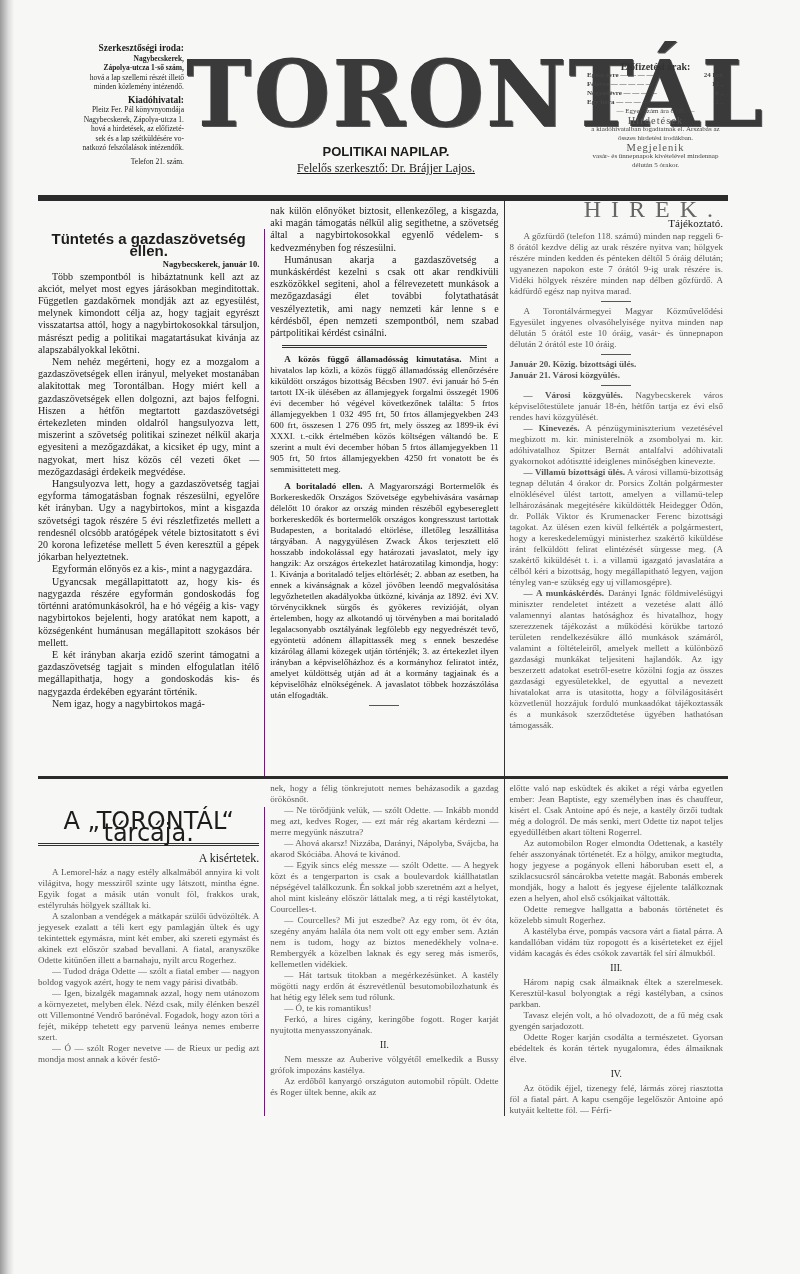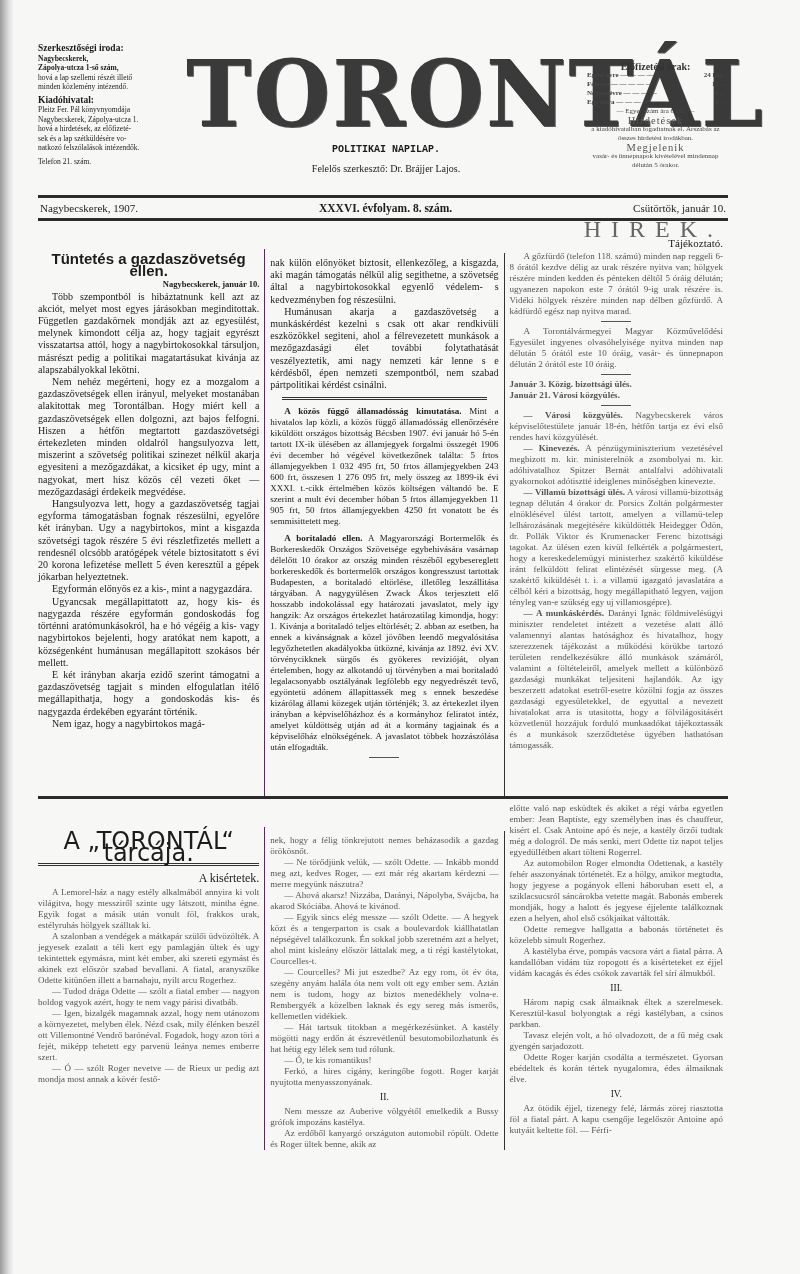--- a/index.html
+++ b/index.html
@@ -8,43 +8,43 @@
     background:#f7f7f5; color:#1c1c1c;
     font-family:"Liberation Serif","DejaVu Serif",serif;
     position:relative;
   }
   .edge-shadow { position:absolute; left:0; top:0; width:14px; height:1274px;
     background:linear-gradient(to right,#9a9a9a,#dcdcdc 60%,#f7f7f5); }
   .page { position:absolute; left:38px; top:40px; width:690px; }
 
   
   .mast { position:relative; height:155px; }
-  .mast-left { position:absolute; left:0; top:0; width:130px; text-align:left; font-size:7.5px; line-height:9.5px; }
+  .mast-left { position:absolute; left:16px; top:0; width:130px; text-align:right; font-size:7.5px; line-height:9.5px; }
   .mast-left .h { font-weight:bold; font-size:9.5px; margin-top:4px; }
   .mast-left .b { font-weight:bold; }
   .mast-center { position:absolute; left:148px; top:8px; width:400px; text-align:center; }
   .logo { font-family:"DejaVu Serif",serif; font-weight:bold; font-size:88px; letter-spacing:2px; line-height:90px;
     color:#3a3a3a; transform:scaleY(1.05); text-shadow:1px 1px 0 #555; }
-  .subtitle { font-family:Liberation Mono, monospace; font-weight:bold; font-size:10px; margin-top:6px; }
-  .editor { font-size:10px; margin-top:8px; }
+  .subtitle { font-family:Liberation Sans, sans-serif; font-weight:bold; font-size:13px; margin-top:6px; }
+  .editor { font-size:12px; margin-top:2px;text-decoration:underline; }
   .mast-right { position:absolute; left:545px; top:22px; width:145px; text-align:center; font-size:7px; line-height:9px; color:#444; }
   .mast-right .h { font-size:10px; font-weight:bold; color:#333; }
   .mast-right .h2 { font-size:10.5px; color:#555; letter-spacing:1px; }
   .price-row { display:flex; justify-content:space-between; padding:0 4px; font-weight:bold; }
 
   .rule-thick { height:3px; background:#2b2b2b; }
   .dateline { display:flex; justify-content:space-between; align-items:center; height:20px; font-size:11px; padding:0 2px; }
   .dateline .mid { font-weight:bold; font-size:11.5px; }
 
   
   .cols { display:flex; }
   .col { font-size:10px; line-height:12.2px; text-align:justify; padding:0 5px; }
   .col p { margin:0; text-indent:14px; }
   .c1 { width:223px; border-right:1px solid #701a75; padding-left:0;margin-top:28px; }
-  .c2 { width:230px; border-right:1px solid #333;margin-top:32px; }
+  .c2 { width:230px; border-right:1px solid #333; }
   .c3 { width:215px; }
   .art-title { font-family:"Liberation Sans",sans-serif; font-weight:bold; font-size:15px; text-align:center; margin:4px 0 1px; }
   .byline { text-align:right; font-size:8.5px; font-weight:bold; }
   .sep { width:90%; margin:6px auto; border-top:1px solid #333; border-bottom:1px solid #333; height:1px; }
   .short-sep { width:30px; margin:4px auto; border-top:1px solid #555; }
   .hirek { font-size:24px; letter-spacing:10px; text-align:right; color:#666; font-weight:normal; margin:2px 0; }
   .sub-h { font-weight:normal; text-align:right; font-size:11px; margin:2px 0; }
   .light { color:#555; font-size:9px; line-height:11px; }
   .b { font-weight:bold; }
 
@@ -100,25 +100,20 @@
         </div>
       <div>— Egyes szám ára 8 fill. —</div>
       <div class="h2">Hirdetések</div>
       <div>a kiadóhivatalban fogadtatnak el. Árszabás az összes hirdetési irodákban.</div>
       <div class="h2">Megjelenik</div>
       <div>vasár- és ünnepnapok kivételével mindennap délután 5 órakor.</div>
     </div>
   </div>
 
   <div class="rule-thick"></div>
-  <div class="dateline">
-    <span>Nagybecskerek, 1907.</span>
-    <span class="mid">XXXVI. évfolyam. 8. szám.</span>
-    <span>Csütörtök, január 10.</span>
-  </div>
   <div class="rule-thick"></div>
 
   <div class="cols" style="height:575px">
     <div class="col c1">
       <div class="art-title">Tüntetés a gazdaszövetség ellen.</div>
       <div class="byline">Nagybecskerek, január 10.</div>
       <p>Több szempontból is hibáztatnunk kell azt az akciót, melyet most egyes járásokban meginditottak. Független gazdakörnek mondják azt az egyesülést, melynek kimondott célja az, hogy tagjait egyrészt visszatartsa attól, hogy a nagybirtokosokkal társuljon, másrészt pedig a politikai magatartásukat kivánja az alapszabályokkal lekötni.</p>
       <p>Nem nehéz megérteni, hogy ez a mozgalom a gazdaszövetségek ellen irányul, melyeket mostanában alakitottak meg Torontálban. Hogy miért kell a gazdaszövetségek ellen dolgozni, azt bajos felfogni. Hiszen a hétfőn megtartott gazdaszövetségi értekezleten minden oldalról hangsulyozva lett, miszerint a szövetség politikai szinezet nélkül akarja egyesiteni a mezőgazdákat, a kicsiket ép ugy, mint a nagyokat, mert hisz közös cél vezeti őket — mezőgazdasági érdekeik megvédése.</p>
       <p>Hangsulyozva lett, hogy a gazdaszövetség tagjai egyforma támogatásban fognak részesülni, egyelőre két irányban. Ugy a nagybirtokos, mint a kisgazda szövetségi tagok részére 5 évi részletfizetés mellett a rendesnél olcsóbb aratógépek vétele biztositatott s évi 20 korona lefizetése mellett 5 éven keresztül a gépek jókarban helyeztetnek.</p>
       <p>Egyformán előnyös ez a kis-, mint a nagygazdára.</p>
@@ -136,21 +131,21 @@
       <div class="short-sep"></div>
     </div>
 
     <div class="col c3">
       <div class="hirek">HIREK.</div>
       <div class="sub-h">Tájékoztató.</div>
       <p class="light">A gőzfürdő (telefon 118. számú) minden nap reggeli 6-8 órától kezdve délig az urak részére nyitva van; hölgyek részére minden kedden és pénteken déltől 5 óráig délután; ugyanezen napokon este 7 órától 9-ig urak részére is. Vidéki hölgyek részére minden nap délben gőzfürdő. A kádfürdő egész nap nyitva marad.</p>
       <div class="short-sep"></div>
       <p class="light">A Torontálvármegyei Magyar Közművelődési Egyesület ingyenes olvasóhelyisége nyitva minden nap délután 5 órától este 10 óráig, vasár- és ünnepnapon délután 2 órától este 10 óráig.</p>
       <div class="short-sep"></div>
-      <div class="light b">Január 3. Közig. bizottsági ülés.</div>
+      <div class="light b">Január 20. Közig. bizottsági ülés.</div>
       <div class="light b">Január 21. Városi közgyülés.</div>
       <div class="short-sep"></div>
       <p class="light"><span class="b">— Városi közgyülés.</span> <span>Nagybecskerek város képviselőtestülete január 18-én, hétfőn tartja ez évi első rendes havi közgyülését.</span></p>
       <p class="light"><span class="b">— Kinevezés.</span> <span>A pénzügyminiszterium vezetésével megbizott m. kir. ministerelnök a zsombolyai m. kir. adóhivatalhoz Spitzer Bernát antalfalvi adóhivatali gyakornokot adótisztté ideiglenes minőségben kinevezte.</span></p>
       <p class="light"><span class="b">— Villamü bizottsági ülés.</span> <span>A városi villamü-bizottság tegnap délután 4 órakor dr. Porsics Zoltán polgármester elnöklésével ülést tartott, amelyen a villamü-telep lelhározásának megejtésére kiküldötték Heidegger Ödön, dr. Pollák Viktor és Krumenacker Ferenc bizottsági tagokat. Az ülésen ezen kivül felkérték a polgármestert, hogy a kereskedelemügyi ministerhez szakértő kiküldése iránt felküldött felirat elintézését sürgesse meg. (A szakértő kiküldését t. i. a villamü igazgató javaslatára a célból kéri a bizottság, hogy megállapitható legyen, vajjon tényleg van-e szükség egy uj villamosgépre).</span></p>
       <p class="light"><span class="b">— A munkáskérdés.</span> <span>Darányi Ignác földmivelésügyi miniszter rendeletet intézett a vezetése alatt álló valamennyi alantas hatósághoz és hivatalhoz, hogy szerezzenek tájékozást a működési körükbe tartozó területen rendelkezésükre álló munkások számáról, valamint a föltételeiről, amelyek mellett a különböző gazdasági munkákat teljesiteni hajlandók. Az igy beszerzett adatokat esetről-esetre közölni fogja az összes gazdasági egyesületekkel, de egyuttal a nevezett hivatalokat arra is utasitotta, hogy a fölvilágositásért közvetlenül hozzájuk forduló munkaadókat tájékoztassák és a munkások szerződtetése ügyében hathatósan támogassák.</span></p>
     </div>
   </div>
 
   <div class="rule-thick"></div>

